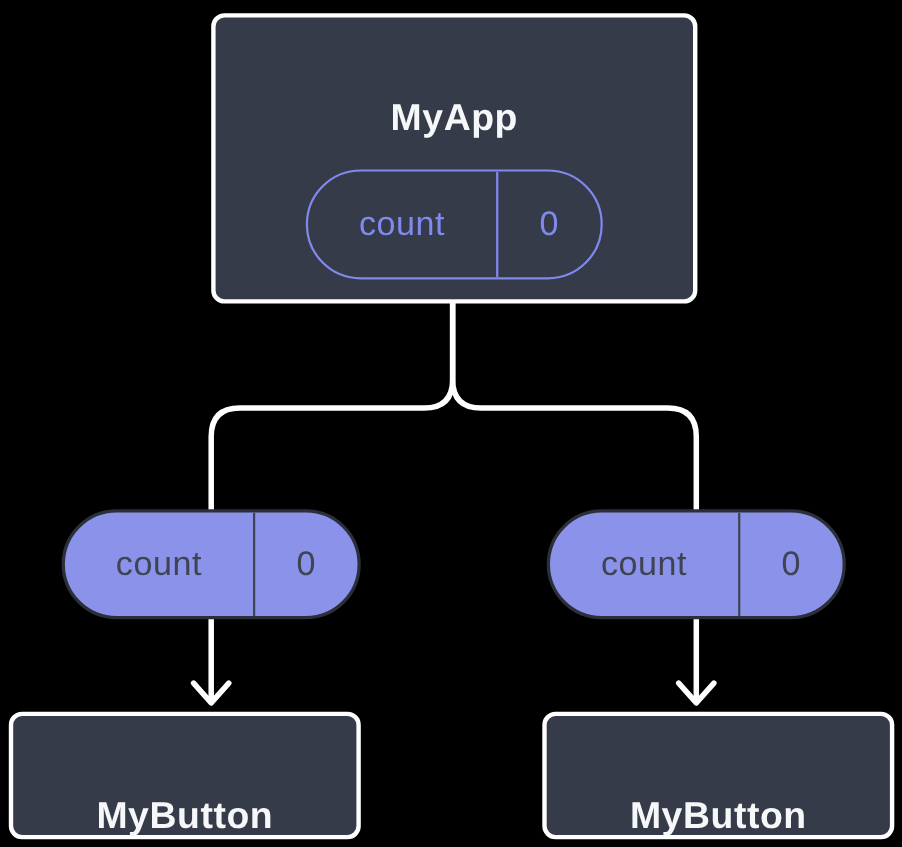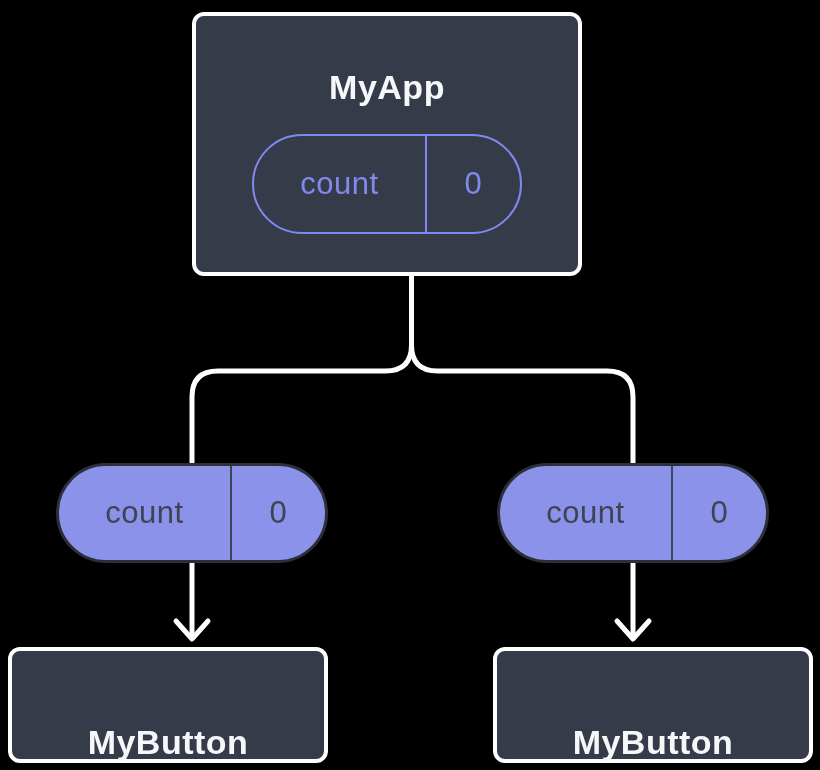--- a/index.html
+++ b/index.html
@@ -31,21 +31,21 @@
   }
   .node{
     position:absolute;background:var(--card);
     border:4px solid var(--card-border);border-radius:12px;
     display:flex;flex-direction:column;align-items:center;
   }
   .node-title{
     color:var(--light-text);font-weight:700;font-size:34px;
     letter-spacing:.5px;line-height:1;
   }
-  .top-box{left:192px;top:12px;width:390px;height:264px;padding-top:54px;}
+  .top-box{left:192px;top:12px;width:442px;height:264px;padding-top:74px;}
   .top-box .node-title{margin-bottom:30px;}
   .button-box{width:320px;height:116px;justify-content:flex-end;}
   .button-box-left{left:8px;top:647px;}
   .button-box-right{left:493px;top:647px;}
   .pill{
     display:flex;align-items:stretch;height:100px;border-radius:50px;
     overflow:hidden;font-size:31px;letter-spacing:.5px;justify-content:flex-end;
   }
   .pill-outline{
     width:270px;border:2.5px solid var(--purple-outline);

